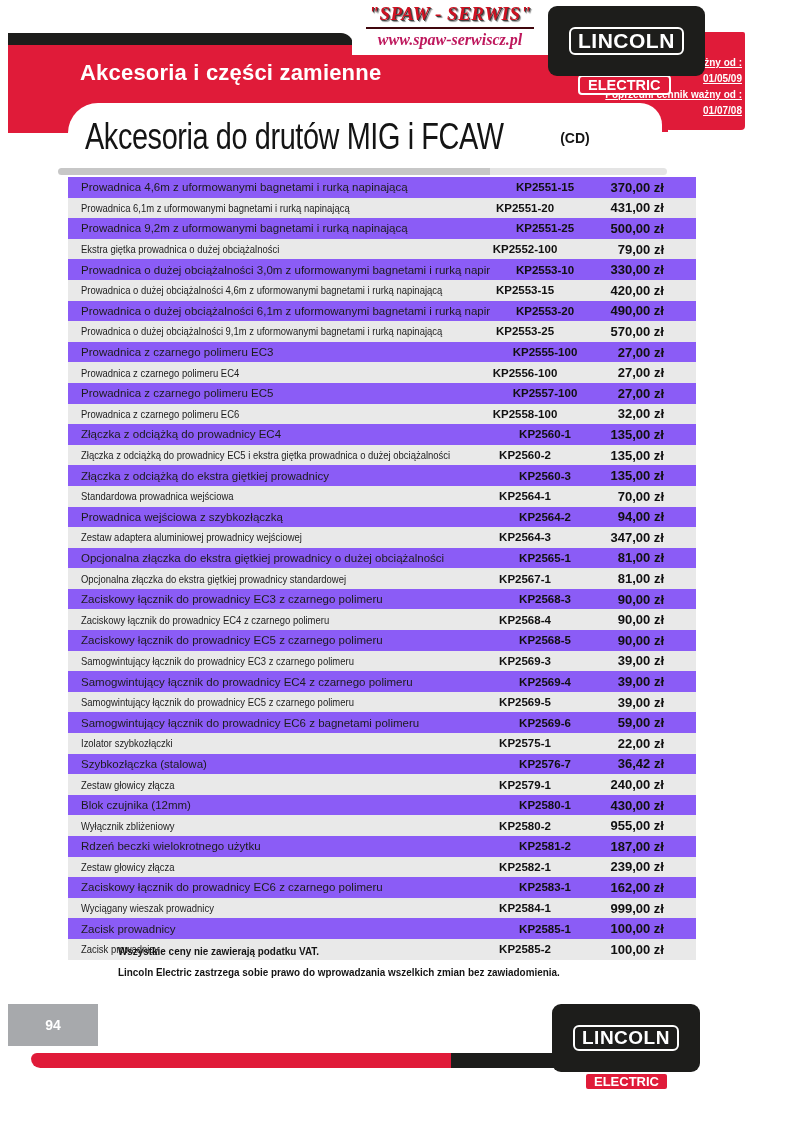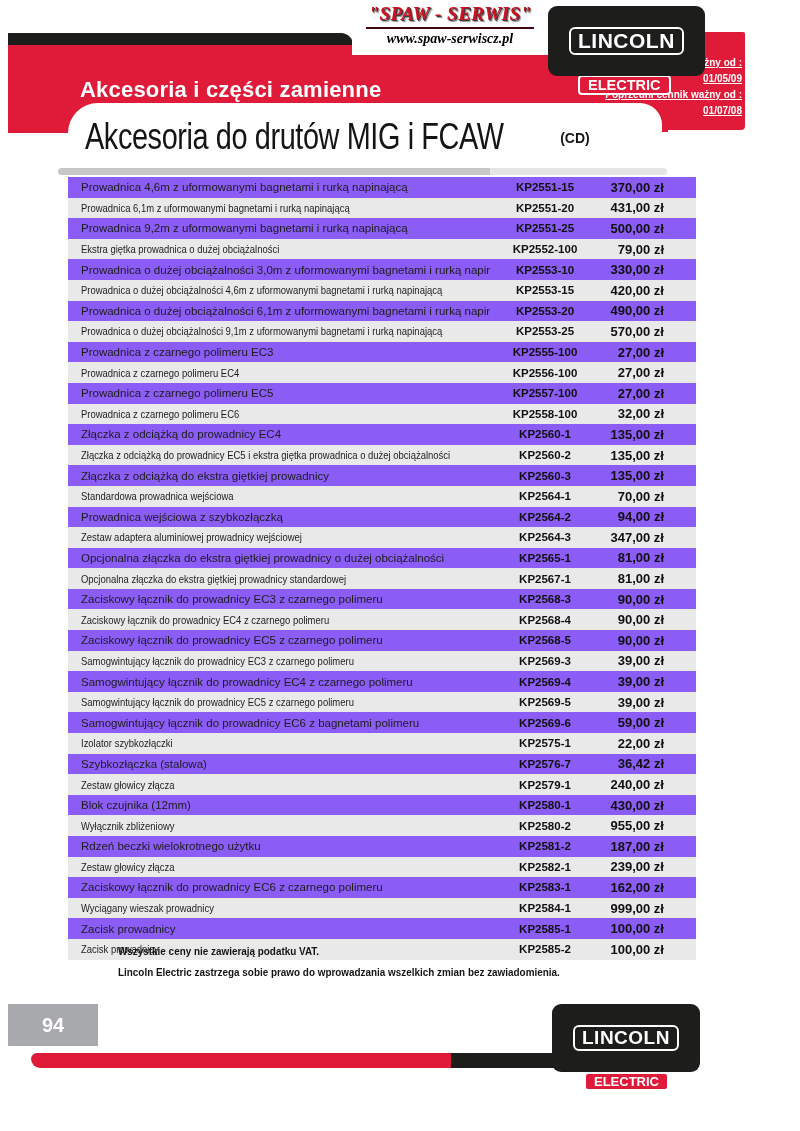--- a/index.html
+++ b/index.html
@@ -21,21 +21,21 @@
   .red-right-box {
     position:absolute; left:665px; top:32px; width:80px; height:98px;
     background:#e01b39; border-radius:2px 2px 4px 4px; z-index:1;
   }
   .title-panel {
     position:absolute; left:68px; top:103px; width:594px; height:70px;
     background:#ffffff; border-radius:30px 22px 0 0; z-index:2;
   }
 
   .section-title {
-    position:absolute; left:80px; top:77px; z-index:3;
+    position:absolute; left:80px; top:60px; z-index:3;
     color:#fff; font-size:22px; font-weight:700; letter-spacing:0.2px;
   }
   .validity {
     position:absolute; right:58px; top:55px; width:230px; z-index:3;
     text-align:right; color:#fff; font-weight:700; font-size:10px; line-height:16px;text-decoration:underline;
   }
   .page-title-wrap { position:absolute; left:85px; top:116px; z-index:3; white-space:nowrap; }
   .page-title {
     display:inline-block; transform:scaleX(0.78); transform-origin:left center;
     font-size:37px; font-weight:400; color:#141414; letter-spacing:-0.5px;
@@ -49,21 +49,21 @@
   .spaw-logo {
     position:absolute; left:352px; top:2px; width:196px; height:53px;
     background:#fff; z-index:4; text-align:center; font-family:"Liberation Serif","DejaVu Serif",serif;
   }
   .spaw-title {
     display:inline-block; font-size:19px; font-weight:700; font-style:italic;
     color:#cf1222; text-shadow:1px 1px 0 #3c3c3c, 2px 2px 1px #8a8a8a;
     border-bottom:2px solid #40060d; padding:1px 2px 2px 2px; letter-spacing:0.5px;
   }
   .spaw-url {
-    margin-top:2px; font-size:14px; font-weight:700; font-style:italic; color:#000000;
+    margin-top:2px; font-size:16px; font-weight:700; font-style:italic; color:#be185d;
   }
 
   
   .lincoln { position:absolute; z-index:4; width:120px; }
   .lincoln .lbox {
     display:inline-block; background:#1d1d1b; border-radius:9px; padding:21px; position:relative; z-index:2;
   }
   .lincoln .lbox-inner {
     display:block; border:2px solid #fff; border-radius:6px; padding:0 7px;
     color:#fff; font-weight:700; white-space:nowrap;
@@ -83,31 +83,31 @@
   .lincoln-footer .ebox { margin:-3px 0 0 32px; font-size:13px; padding:0 8px; }
 
   
   .table-top-divider {
     position:absolute; left:58px; top:168px; width:609px; height:7px; z-index:2;
     border-radius:4px;
     background:linear-gradient(to right,#c7c7c7 0%,#c7c7c7 71%,#e4e4e4 71%,#e4e4e4 100%);
   }
   .price-table { position:absolute; left:68px; top:177px; width:628px; z-index:2; }
   .row { display:flex; align-items:center; height:20.6px; background:#8b5cf6; }
-  .row-alt { background:#e9e9e9; }
+  .row-alt { background:#e9e9e9;gap:20px; }
   .cell-desc { flex:1; padding-left:13px; font-size:11.5px; color:#1c1c1c; white-space:nowrap; overflow:hidden; }
   .row-alt .cell-desc span { display:inline-block; transform:scaleX(0.86); transform-origin:left center; font-size:11px; }
   .cell-code { width:110px; text-align:center; font-size:11.5px; font-weight:700; color:#101010; }
   .cell-price { width:96px; text-align:right; padding-right:32px; font-size:13px; font-weight:700; color:#101010; white-space:nowrap; }
 
   
   .page-number-box {
     position:absolute; left:8px; top:1004px; width:90px; height:42px;
     background:#a7a9ac; z-index:2; text-align:center; line-height:42px;
-    color:#fff; font-size:20px; font-weight:700;
+    color:#fff; font-size:14px; font-weight:700;
   }
   .footer-notes { position:absolute; left:118px; top:945px; z-index:2; }
   .footer-note {
     display:block; transform:scaleX(0.9); transform-origin:left center;
     font-size:11px; font-weight:700; color:#141414; white-space:nowrap;
   }
   .footer-note + .footer-note { margin-top:9px; }
   .bottom-bar {
     position:absolute; left:31px; top:1053px; width:637px; height:15px; z-index:2;
     background:linear-gradient(to right,#e01b39 0%,#e01b39 66%,#1d1d1b 66%,#1d1d1b 100%);

